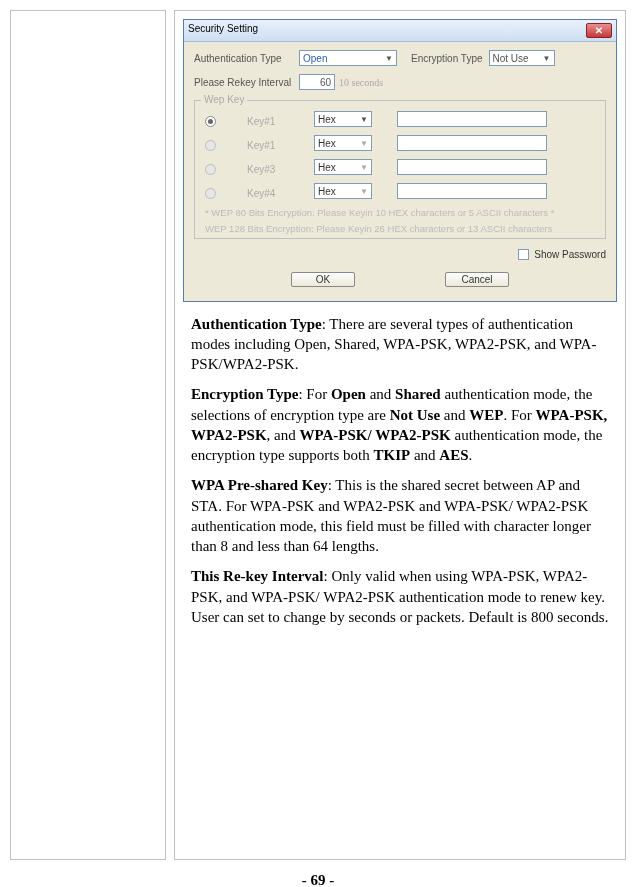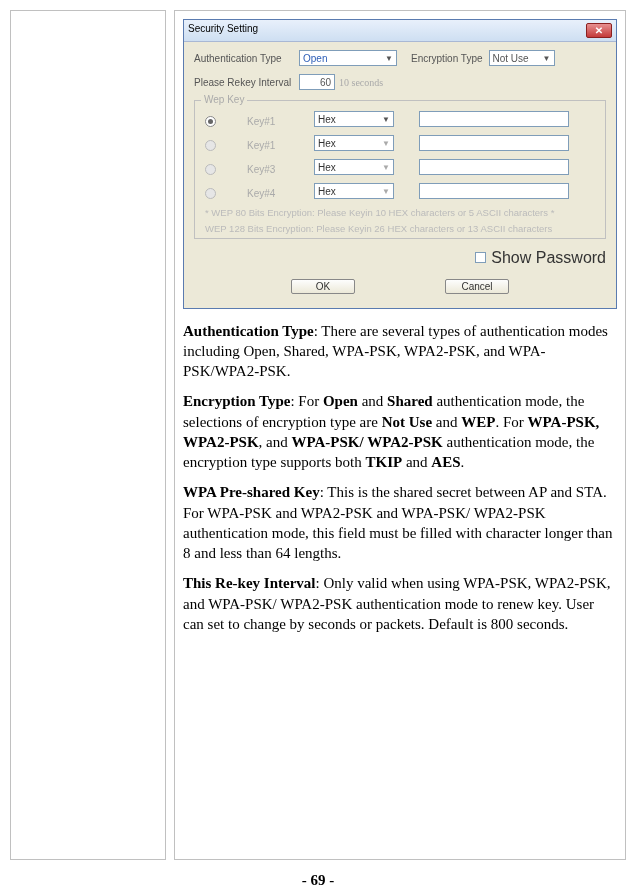--- a/index.html
+++ b/index.html
@@ -122,35 +122,35 @@
       width: 11px; height: 11px;
       border: 1px solid #888;
       border-radius: 50%;
       margin-right: 6px;
       background: #fff;
       display: flex; align-items: center; justify-content: center;
     }
     .radio.disabled { background: #e6e6e6; border-color: #bbb; }
     .radio-dot { width: 5px; height: 5px; border-radius: 50%; background: #666; }
     .key-label { color: #aaa; width: 42px; font-size: 10px; }
-    .sel-hex { width: 80px; }
+    .sel-hex { width: 58px; }
     .in-key { width: 150px; }
 
     .hint {
       font-size: 9.5px;
       color: #bbb;
       line-height: 1.3;
       margin-top: 4px;
     }
     .showpw {
       display: flex;
       justify-content: flex-end;
       align-items: center;
       margin-top: 10px;
-      font-size: 16px;
+      font-size: 10px;
     }
     .checkbox {
       width: 11px; height: 11px;
       border: 1px solid #7f9db9;
       background: #fff;
       margin-right: 5px;
     }
     .btn-row {
       display: flex;
       justify-content: center;
@@ -163,21 +163,21 @@
       border: 1px solid #888;
       border-radius: 2px;
       padding: 1px 0;
       font-size: 10px;
       width: 64px;
       text-align: center;
     }
 
     
     .body-text p {
-      margin: 10px 0;
+      margin: 10px 8px;
       line-height: 1.35;
       font-size: 15px;
     }
     .body-text b { font-weight: bold; }
 
     .page-num {
       text-align: center;
       font-weight: bold;
       font-size: 15px;
       margin-top: 12px;

